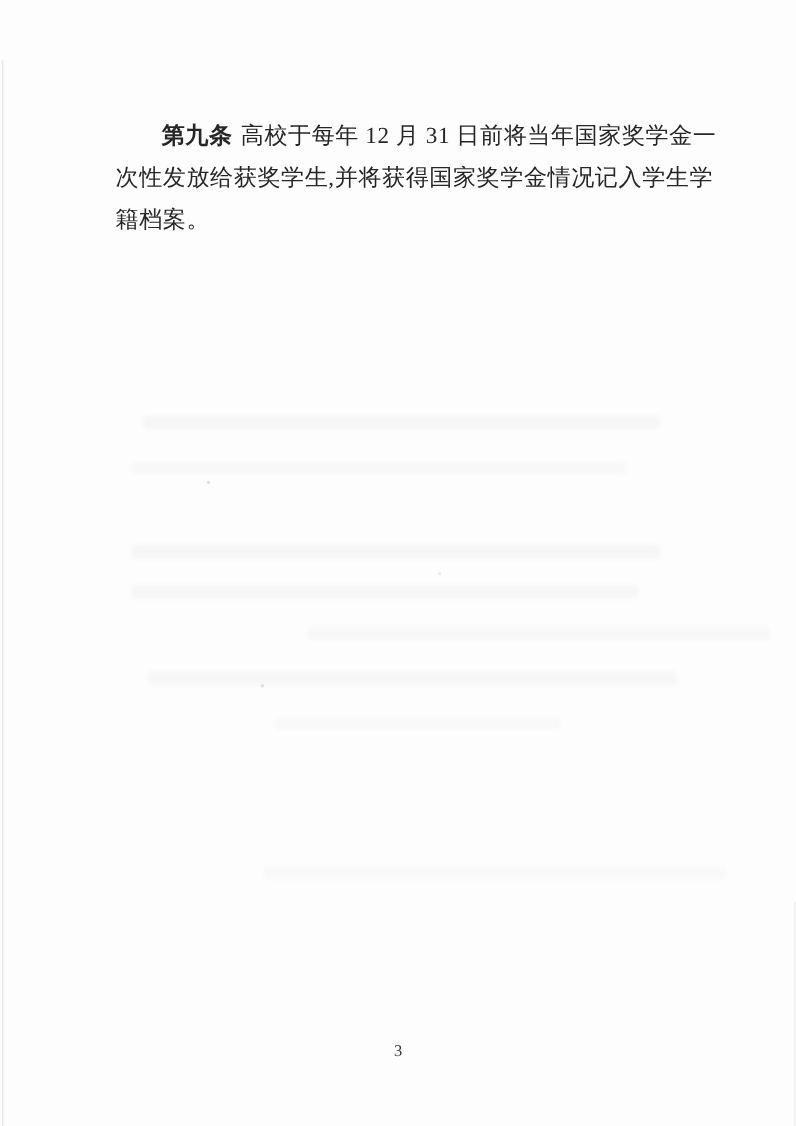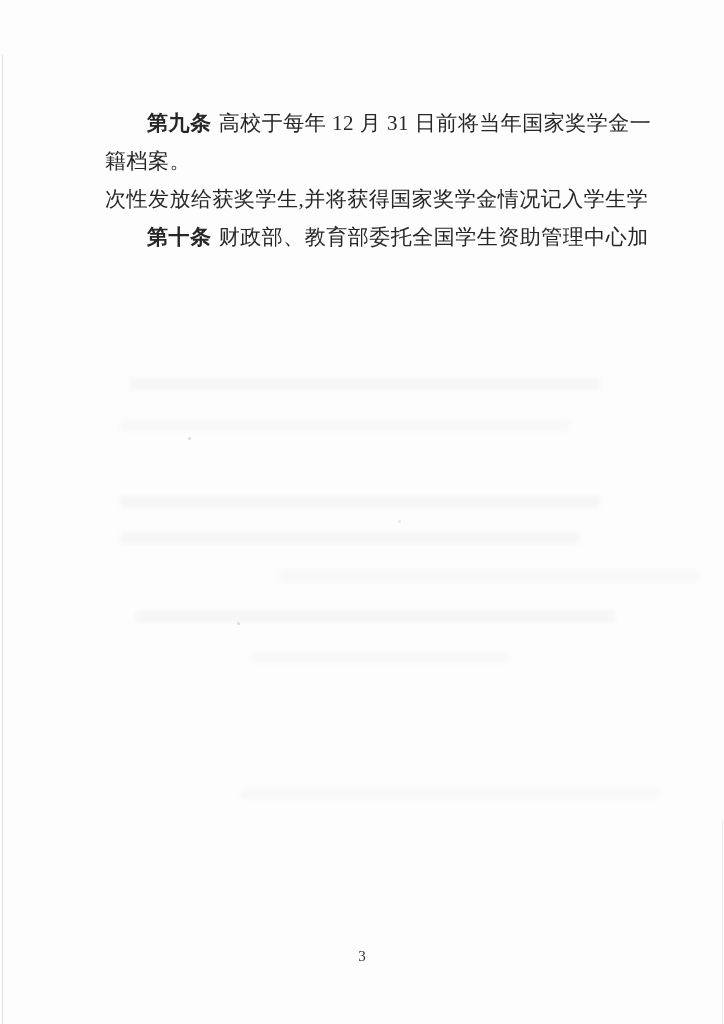--- a/index.html
+++ b/index.html
@@ -97,23 +97,22 @@
 </head>
 <body>
 
 <div class="page">
 
   <div class="edge-line-left"></div>
   <div class="edge-line-right"></div>
 
   <div class="doc-text">
     <div class="line indent"><b class="term">第九条</b><span>高校于每年 12 月 31 日前将当年国家奖学金一</span></div>
+    <div class="line"><span>次性发放给获奖学生,并将获得国家奖学金情况记入学生学</span></div>
     <div class="line"><span>籍档案。</span></div>
-    <div class="line"><span>次性发放给获奖学生,并将获得国家奖学金情况记入学生学</span></div>
-    <div class="line indent"><b class="term">第十条</b><span>财政部、教育部委托全国学生资助管理中心加</span></div>
   </div>
 
   <div class="ghost g1"></div>
   <div class="ghost g2"></div>
   <div class="ghost g3"></div>
   <div class="ghost g4"></div>
   <div class="ghost g5"></div>
   <div class="ghost g6"></div>
   <div class="ghost g7"></div>
   <div class="ghost g8"></div>

